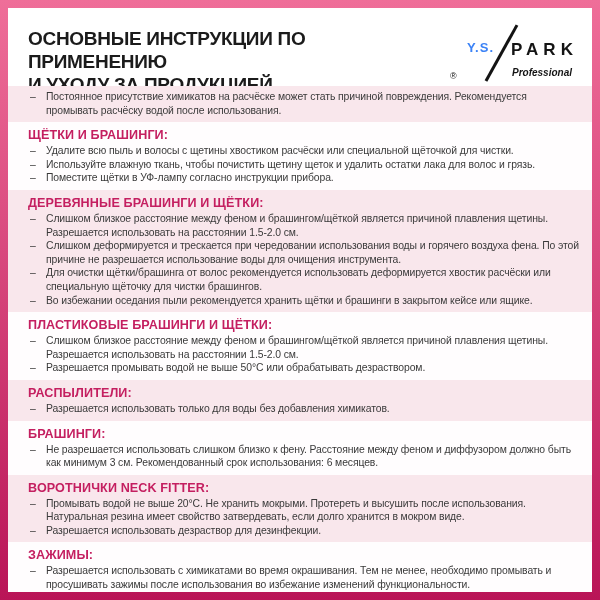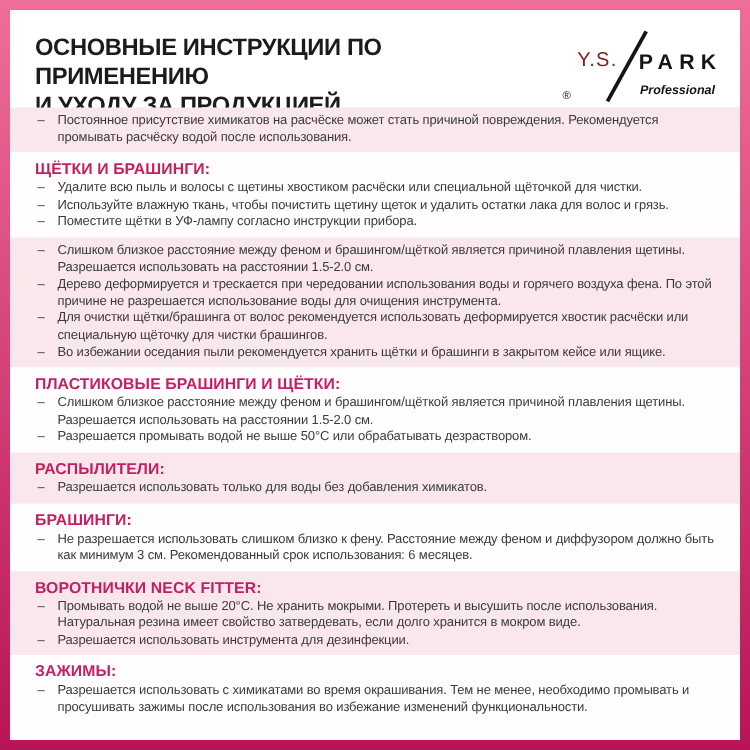--- a/index.html
+++ b/index.html
@@ -53,23 +53,23 @@
     left: 58px; top: -6px;
     width: 2.6px; height: 64px;
     background: #141414;
     transform: rotate(29deg);
     transform-origin: center;
   }
   .logo .ys {
     position: absolute;
     left: 0; top: 13px; width: 52px;
     text-align: right;
-    font-size: 16px; font-weight: normal;
+    font-size: 13px; font-weight: bold;
     letter-spacing: 1px;
-    color: #7f1d1d;
+    color: #3b82f6;
   }
   .logo .park {
     position: absolute;
     left: 69px; top: 13px;
     font-size: 17px; font-weight: bold;
     letter-spacing: 5px;
     color: #141414;
     white-space: nowrap;
   }
   .logo .prof {
@@ -155,28 +155,29 @@
               <span class="txt">Используйте влажную ткань, чтобы почистить щетину щеток и удалить остатки лака для волос и грязь.</span>
             </li>
             <li>
               <span class="dash">–</span>
               <span class="txt">Поместите щётки в УФ-лампу согласно инструкции прибора.</span>
             </li>
           </ul>
   </section>
 
   <section class="sec pink">
+    <h2>ДЕРЕВЯННЫЕ БРАШИНГИ И ЩЁТКИ:</h2>
     <ul>
             <li>
               <span class="dash">–</span>
               <span class="txt">Слишком близкое расстояние между феном и брашингом/щёткой является причиной плавления щетины. Разрешается использовать на расстоянии 1.5-2.0 см.</span>
             </li>
             <li>
               <span class="dash">–</span>
-              <span class="txt">Дерево деформируется и трескается при чередовании использования воды и горячего воздуха фена. По этой причине не разрешается использование воды для очищения инструмента.</span>
+              <span class="txt">Слишком деформируется и трескается при чередовании использования воды и горячего воздуха фена. По этой причине не разрешается использование воды для очищения инструмента.</span>
             </li>
             <li>
               <span class="dash">–</span>
               <span class="txt">Для очистки щётки/брашинга от волос рекомендуется использовать деформируется хвостик расчёски или специальную щёточку для чистки брашингов.</span>
             </li>
             <li>
               <span class="dash">–</span>
               <span class="txt">Во избежании оседания пыли рекомендуется хранить щётки и брашинги в закрытом кейсе или ящике.</span>
             </li>
           </ul>
@@ -218,21 +219,21 @@
 
   <section class="sec pink">
     <h2>ВОРОТНИЧКИ NECK FITTER:</h2>
     <ul>
             <li>
               <span class="dash">–</span>
               <span class="txt">Промывать водой не выше 20°C. Не хранить мокрыми. Протереть и высушить после использования. Натуральная резина имеет свойство затвердевать, если долго хранится в мокром виде.</span>
             </li>
             <li>
               <span class="dash">–</span>
-              <span class="txt">Разрешается использовать инструмента для дезинфекции.</span>
+              <span class="txt">Разрешается использовать дезраствор для дезинфекции.</span>
             </li>
           </ul>
   </section>
 
   <section class="sec white">
     <h2>ЗАЖИМЫ:</h2>
     <ul>
             <li>
               <span class="dash">–</span>
               <span class="txt">Разрешается использовать с химикатами во время окрашивания. Тем не менее, необходимо промывать и просушивать зажимы после использования во избежание изменений функциональности.</span>

